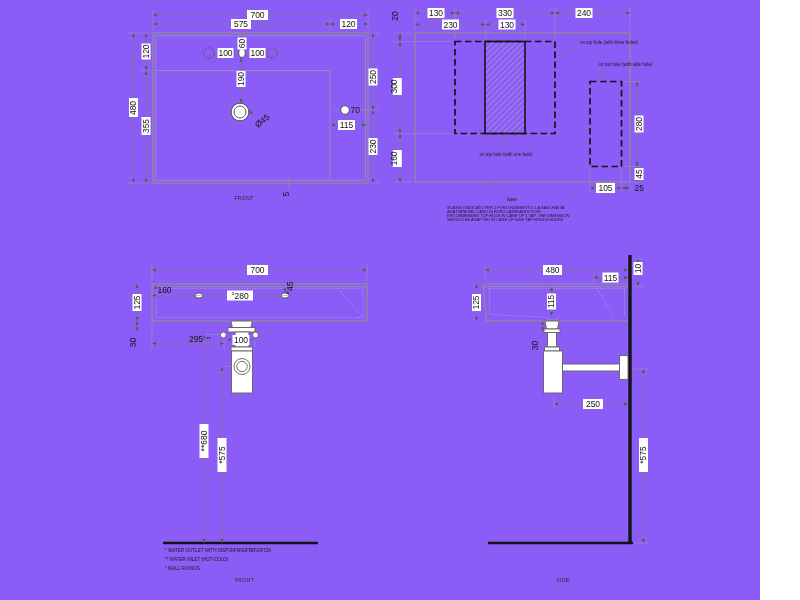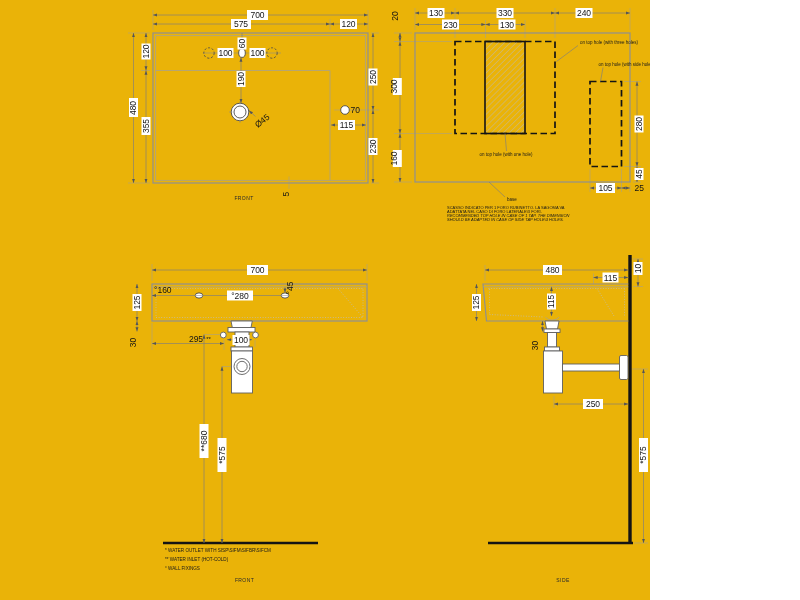--- a/index.html
+++ b/index.html
@@ -1,16 +1,16 @@
 <!DOCTYPE html>
 <html><head>
 <meta charset="utf-8">
 <style>
   html,body{margin:0;padding:0;background:#fff;}
-  .sheet{width:650px;height:600px;background:#eab308;position:relative;overflow:hidden;}
+  .sheet{width:760px;height:600px;background:#8b5cf6;position:relative;overflow:hidden;}
   svg{display:block;}
   text{font-family:"Liberation Sans", sans-serif;fill:#141414;}
   .dim{font-size:8.5px;text-anchor:middle;}
   .dim-s{font-size:8.5px;text-anchor:start;}
   .sm{font-size:4.5px;text-anchor:start;fill:#1a1a1a;}
   .smm{font-size:4.5px;text-anchor:middle;fill:#1a1a1a;}
   .note{font-size:4px;text-anchor:start;fill:#1a1a1a;}
   .note-it{font-size:4px;text-anchor:start;font-style:italic;fill:#1a1a1a;}
   .fn{font-size:4.6px;text-anchor:start;fill:#1a1a1a;}
   .vlabel{font-size:5px;text-anchor:middle;letter-spacing:.4px;fill:#2a2a2a;}

